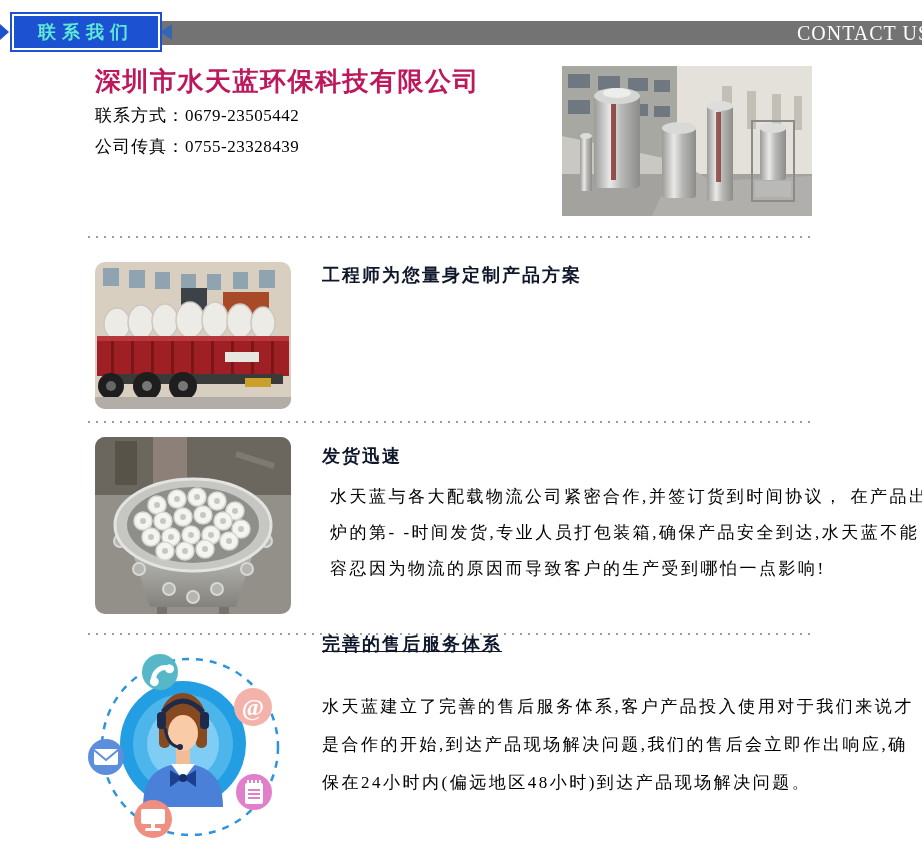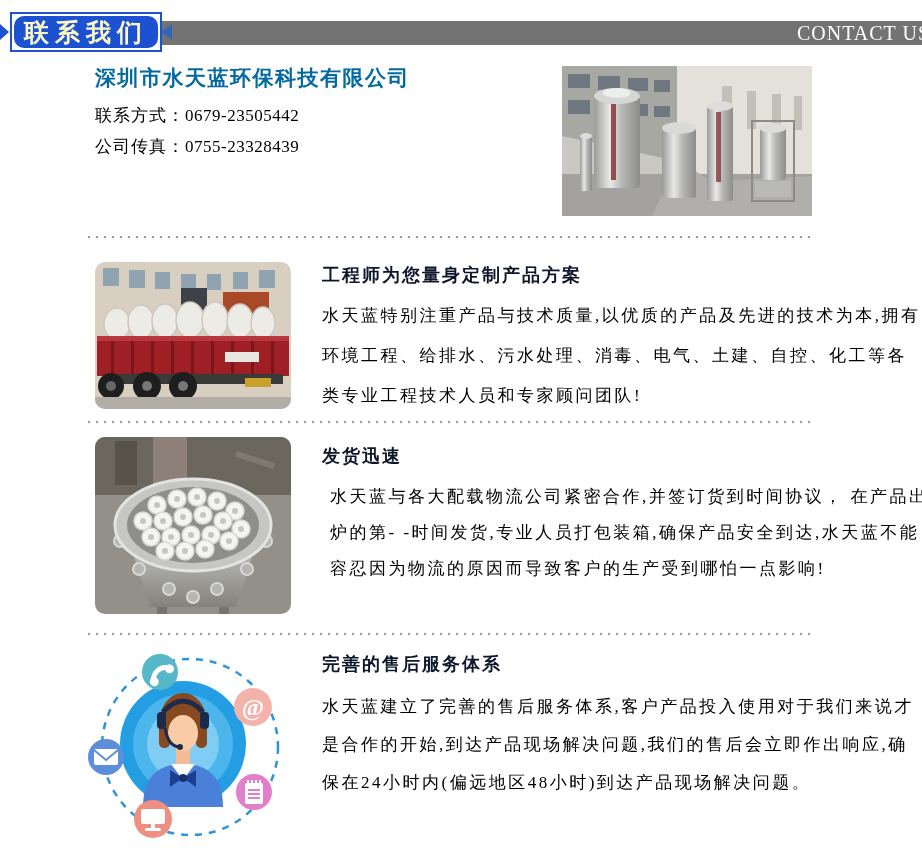--- a/index.html
+++ b/index.html
@@ -11,47 +11,47 @@
   .hdr-contact-us{position:absolute;right:8px;top:0;height:24px;line-height:24px;
         color:#fff;font-size:20px;letter-spacing:1px;font-family:"Liberation Serif",serif;}
   .hdr-left-arrow{position:absolute;left:0;top:24px;width:0;height:0;
         border-top:8px solid transparent;border-bottom:8px solid transparent;
         border-left:9px solid #1c52d2;}
   .hdr-bar-arrow{position:absolute;left:160px;top:24px;width:0;height:0;
         border-top:8px solid transparent;border-bottom:8px solid transparent;
         border-right:12px solid #3565b5;}
   .hdr-box{position:absolute;left:10px;top:12px;width:144px;height:32px;
         border:2px solid #1c52d2;background:#fff;padding:2px;}
-  .hdr-box-inner{width:100%;height:100%;background:#1c52d2;color:#fef9c3;
+  .hdr-box-inner{width:100%;height:100%;background:#1c52d2;color:#5eead4;
         display:flex;align-items:center;justify-content:center;
-        font-size:25px;font-weight:bold;letter-spacing:6px;border-radius:10px;}
+        font-size:18px;font-weight:bold;letter-spacing:6px;}
 
   
-  .company-name{position:absolute;left:95px;top:64px;font-size:21px;font-weight:bold;
-        color:#0369a1;letter-spacing:1.5px;}
+  .company-name{position:absolute;left:95px;top:64px;font-size:26px;font-weight:bold;
+        color:#be185d;letter-spacing:1.5px;}
   .contact-list{position:absolute;left:95px;top:100px;font-size:17px;color:#000;}
   .contact-row{height:31px;line-height:31px;letter-spacing:1px;}
   .contact-row .val{letter-spacing:0.5px;}
 
   .photo{position:absolute;overflow:hidden;}
   .photo svg{display:block;}
   #photo-factory{left:562px;top:66px;width:250px;height:150px;}
   #photo-truck{left:95px;top:262px;width:196px;height:147px;border-radius:10px;}
   #photo-vessel{left:95px;top:437px;width:196px;height:177px;border-radius:10px;}
   #illustration{position:absolute;left:85px;top:640px;width:210px;height:208px;}
 
   
   .divider{position:absolute;left:88px;width:727px;height:2px;
         background-image:repeating-linear-gradient(90deg,#9a9a9a 0 2px,transparent 2px 8px);}
   #div1{top:236px;} #div2{top:421px;} #div3{top:633px;}
 
   
   .sec-heading{position:absolute;left:322px;font-size:18px;font-weight:bold;
         color:#0f172a;letter-spacing:2px;}
-  #h1{top:263px;} #h2{top:444px;} #h3{top:652px;}
+  #h1{top:263px;} #h2{top:444px;} #h3{top:632px;text-decoration:underline;}
   .sec-body{position:absolute;left:322px;width:600px;font-size:17px;color:#000;
         letter-spacing:2.5px;}
   #b1{top:296px;line-height:40px;}
   #b2{top:479px;line-height:36px;margin-left:8px;}
   #b3{top:688px;line-height:38px;}
 </style>
 </head>
 <body>
 
 <div class="page">
@@ -171,21 +171,20 @@
         <circle cx="52" cy="124" r="5" fill="#777"></circle>
       <circle cx="88" cy="124" r="14" fill="#1e1e1e"></circle>
         <circle cx="88" cy="124" r="5" fill="#777"></circle>
       <circle cx="16" cy="124" r="13" fill="#1e1e1e"></circle>
         <circle cx="16" cy="124" r="5" fill="#666"></circle>
       <rect x="0" y="135" width="196" height="12" fill="#b2aea7"></rect>
       <rect x="150" y="116" width="26" height="9" fill="#c8a02a"></rect>
     </svg>
   </div>
   <div class="sec-heading" id="h1">工程师为您量身定制产品方案</div>
-  <div class="sec-body" id="b1">水天蓝特别注重产品与技术质量,以优质的产品及先进的技术为本,拥有环境工程、给排水、污水处理、消毒、电气、土建、自控、化工等各类专业工程技术人员和专家顾问团队!</div>
 
   <div class="divider" id="div2"></div>
 
   <div class="photo" id="photo-vessel">
     <svg width="196" height="177" viewBox="0 0 196 177">
       <defs>
         <linearGradient id="steelv" x1="0" y1="0" x2="0" y2="1">
           <stop offset="0" stop-color="#cfcfcc"></stop>
             <stop offset="1" stop-color="#83827d"></stop>
         </linearGradient>

